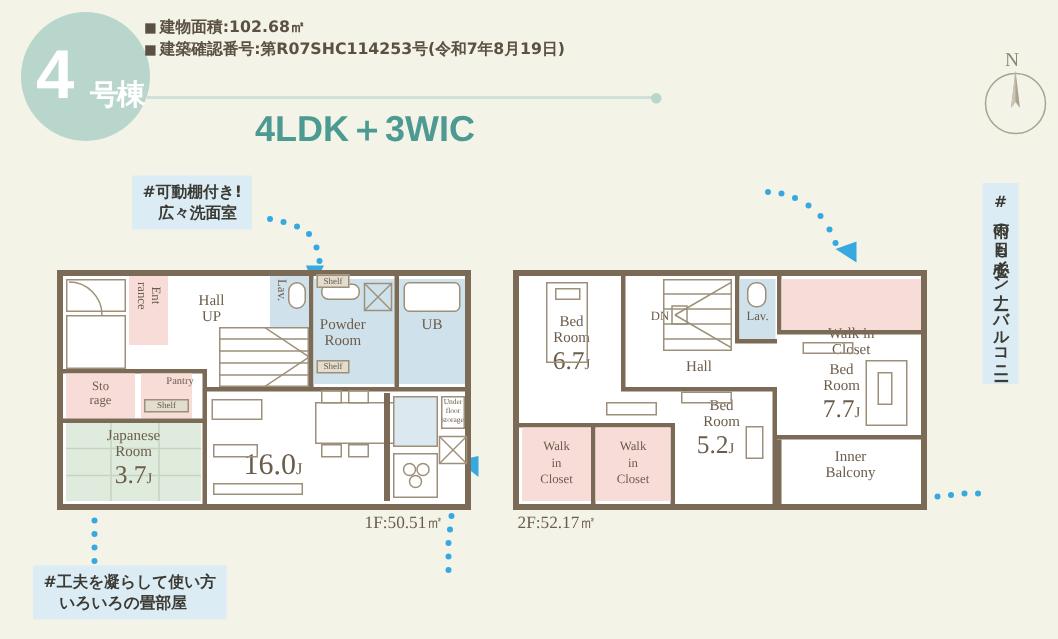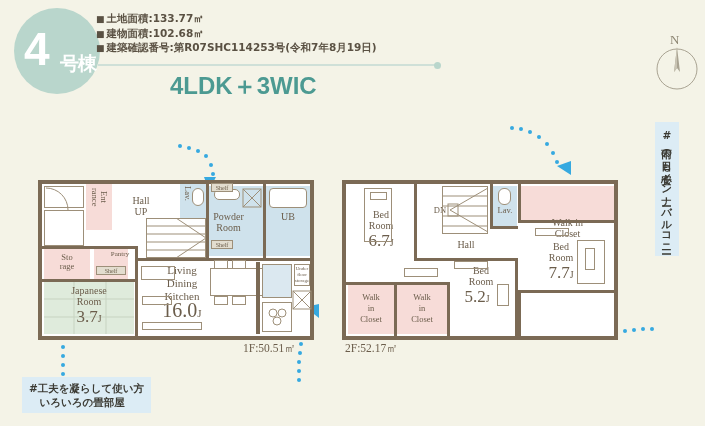--- a/index.html
+++ b/index.html
@@ -95,37 +95,38 @@
 <body>
 
 <div id="page">
 
   <div class="badge">
     <span class="num">4</span>
     <span class="suf">号棟</span>
   </div>
 
   <div class="specs">
-    <div class="ln">土地面積:133.77㎡</div>
     <div class="ln">建物面積:102.68㎡</div>
     <div class="ln">建築確認番号:第R07SHC114253号(令和7年8月19日)</div>
   </div>
 
   <div class="rule"></div>
   <div class="madori">4LDK＋3WIC</div>
 
   <div class="compass">
     <span class="n">N</span>
     <svg width="44" height="60" viewBox="0 0 44 60">
       <circle cx="22" cy="35" r="20" fill="none" stroke="#a9a392" stroke-width="1"></circle>
       <polygon points="22,13 25,38 22,34 19,38" fill="#a9a392"></polygon>
       <polygon points="22,13 22,34 19,38" fill="#c9c4b4"></polygon>
     </svg>
   </div>
 
+  <div class="callout" style="left:88px;top:117px;">#可動棚付き!
+　広々洗面室</div>
   <div class="dots" style="left:178px;top:144px;">
     <i style="left:0px;top:0px"></i>
       <i style="left:9px;top:2px"></i>
       <i style="left:18px;top:5px"></i>
       <i style="left:26px;top:10px"></i>
       <i style="left:31px;top:19px"></i>
       <i style="left:33px;top:28px"></i>
       <i style="left:33px;top:37px"></i>
   </div>
   <svg style="position:absolute;left:202px;top:176px;" width="16" height="16">
@@ -254,23 +255,20 @@
         <line x1="19" y1="1" x2="1" y2="19" stroke="#9d8f79"></line>
     </svg>
     <div class="shelfTag" style="left:173px;top:3px;width:22px;height:9px;">Shelf</div>
     <div class="shelfTag" style="left:173px;top:60px;width:22px;height:9px;">Shelf</div>
 
     <div class="wall" style="left:225px;top:4px;width:3px;height:74px;"></div>
     <div class="room blue" style="left:228px;top:6px;width:44px;height:70px;"></div>
     <div class="lbl md" style="left:228px;top:32px;width:44px;">UB</div>
     <div class="fixt" style="left:231px;top:8px;width:38px;height:20px;border-radius:4px;"></div>
 
-    <div class="lbl big" style="left:104px;top:84px;width:80px;line-height:13px;">Living
-Dining
-Kitchen</div>
     <div class="lbl" style="left:104px;top:120px;width:80px;font-size:20px;"><span class="jnum">16.0</span><span class="jnum u" style="font-size:11px">J</span></div>
 
     <div class="thin" style="left:103px;top:86px;width:34px;height:14px;"></div>
     <div class="thin" style="left:104px;top:116px;width:30px;height:9px;"></div>
     <div class="thin" style="left:104px;top:142px;width:60px;height:8px;"></div>
     <div class="thin" style="left:172px;top:88px;width:56px;height:28px;"></div>
     <div class="thin" style="left:176px;top:80px;width:14px;height:9px;"></div>
     <div class="thin" style="left:194px;top:80px;width:14px;height:9px;"></div>
     <div class="thin" style="left:176px;top:116px;width:14px;height:9px;"></div>
     <div class="thin" style="left:194px;top:116px;width:14px;height:9px;"></div>
@@ -339,20 +337,22 @@
     <div class="wall" style="left:176px;top:40px;width:96px;height:3px;"></div>
 
     <div class="lbl md" style="left:186px;top:62px;width:66px;">Bed
 Room</div>
     <div class="lbl" style="left:186px;top:84px;width:66px;font-size:17px;"><span class="jnum">7.7</span><span class="jnum u" style="font-size:10px">J</span></div>
     <div class="thin" style="left:193px;top:48px;width:34px;height:8px;"></div>
     <div class="thin" style="left:235px;top:60px;width:28px;height:44px;"></div>
     <div class="thin" style="left:243px;top:68px;width:10px;height:22px;"></div>
 
     <div class="wall" style="left:176px;top:110px;width:96px;height:3px;"></div>
+    <div class="lbl md" style="left:182px;top:120px;width:86px;">Inner
+Balcony</div>
     <div class="wall" style="left:176px;top:113px;width:3px;height:43px;"></div>
 
     <div class="wall" style="left:72px;top:78px;width:104px;height:3px;"></div>
     <div class="wall" style="left:173px;top:78px;width:3px;height:78px;"></div>
     <div class="lbl md" style="left:108px;top:86px;width:62px;">Bed
 Room</div>
     <div class="lbl" style="left:104px;top:108px;width:62px;font-size:17px;"><span class="jnum">5.2</span><span class="jnum u" style="font-size:10px">J</span></div>
     <div class="thin" style="left:112px;top:81px;width:34px;height:8px;"></div>
     <div class="thin" style="left:155px;top:104px;width:12px;height:22px;"></div>
 

